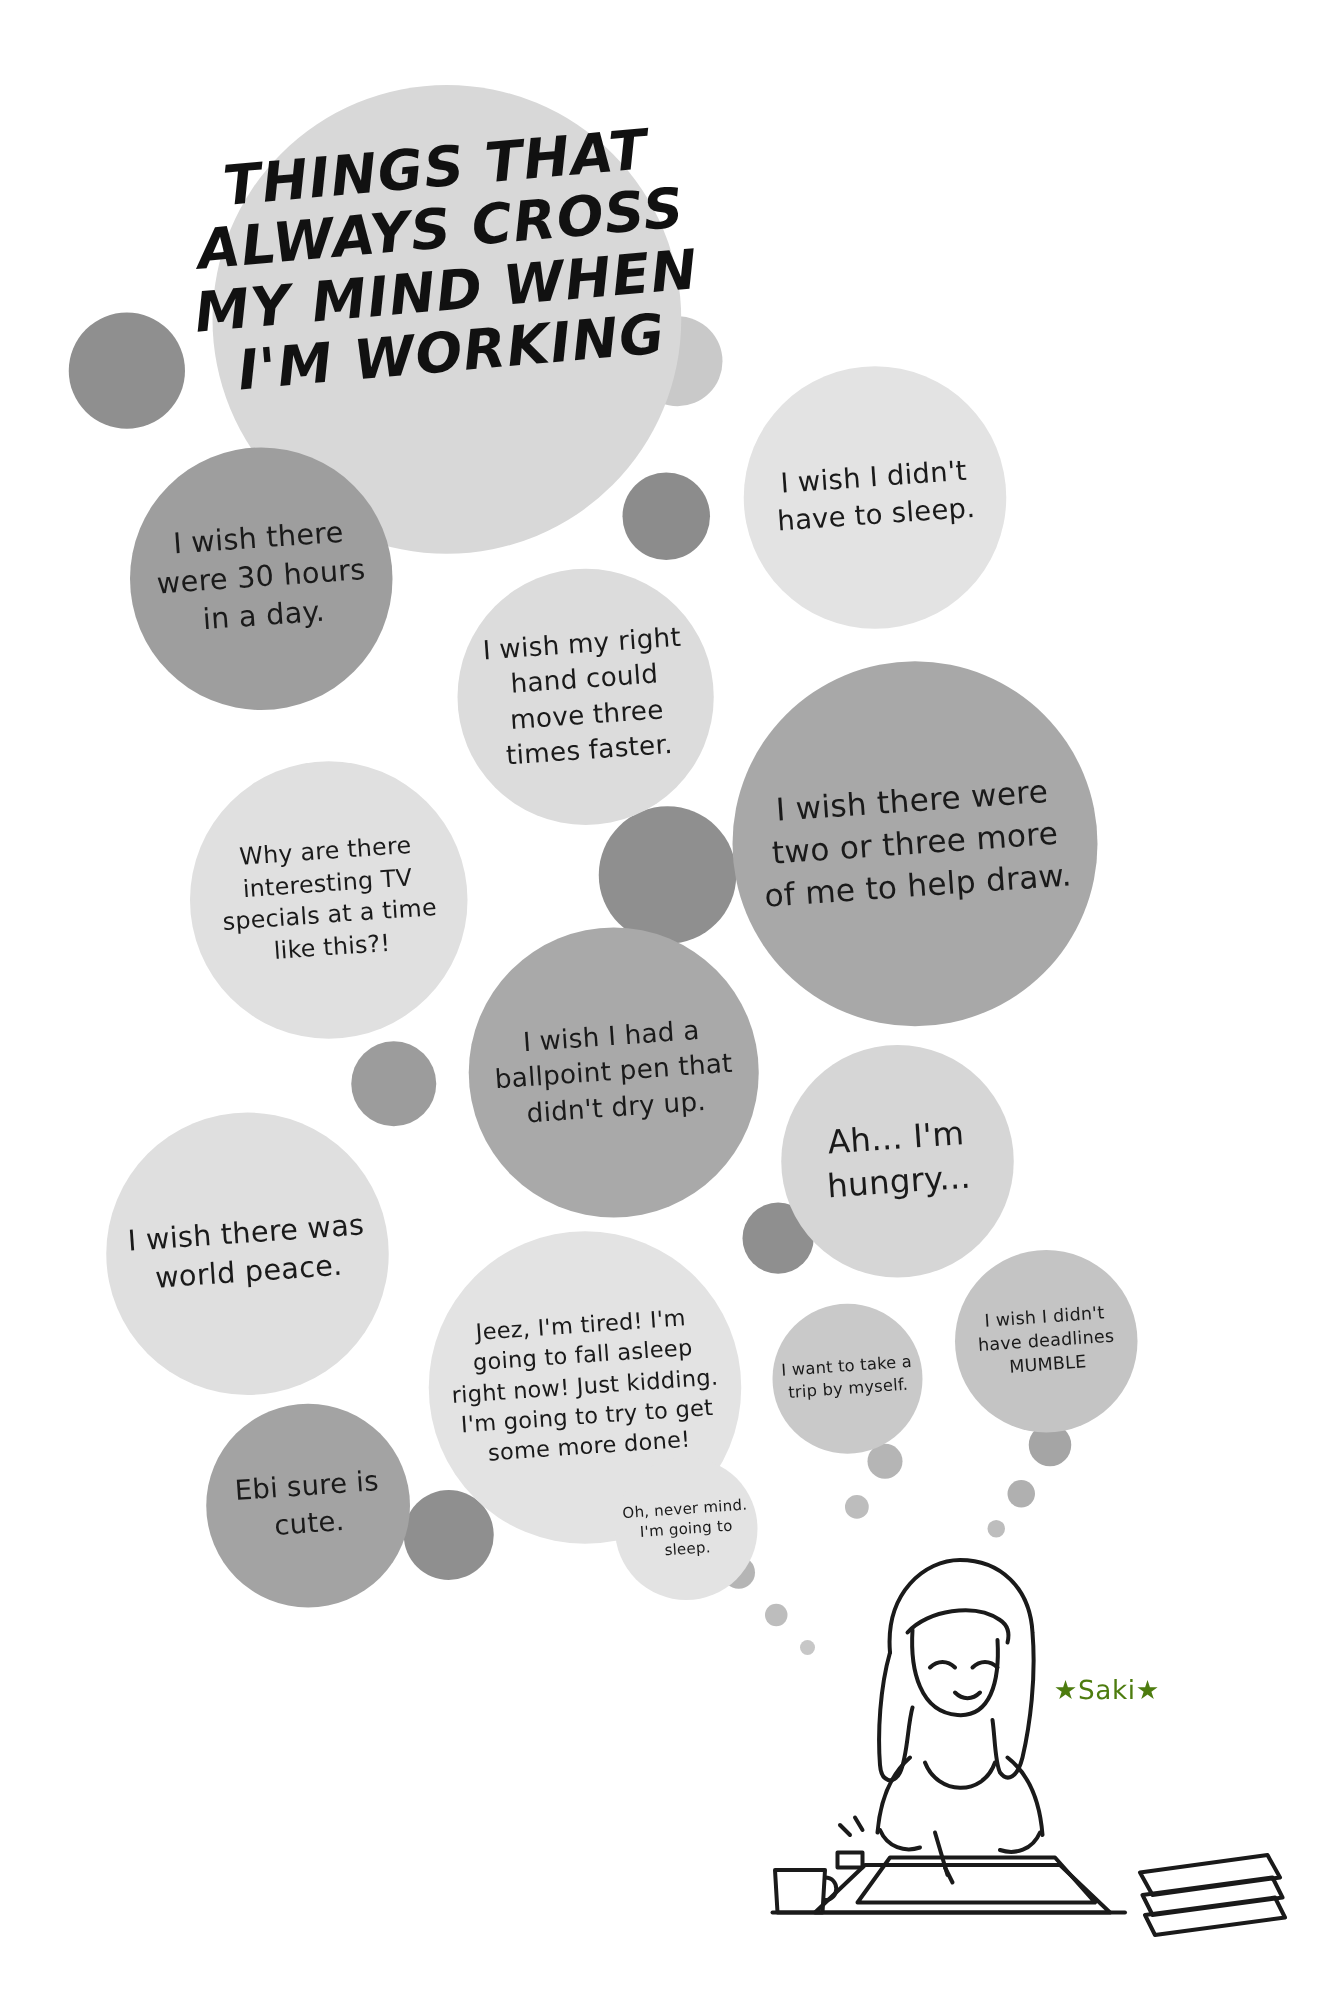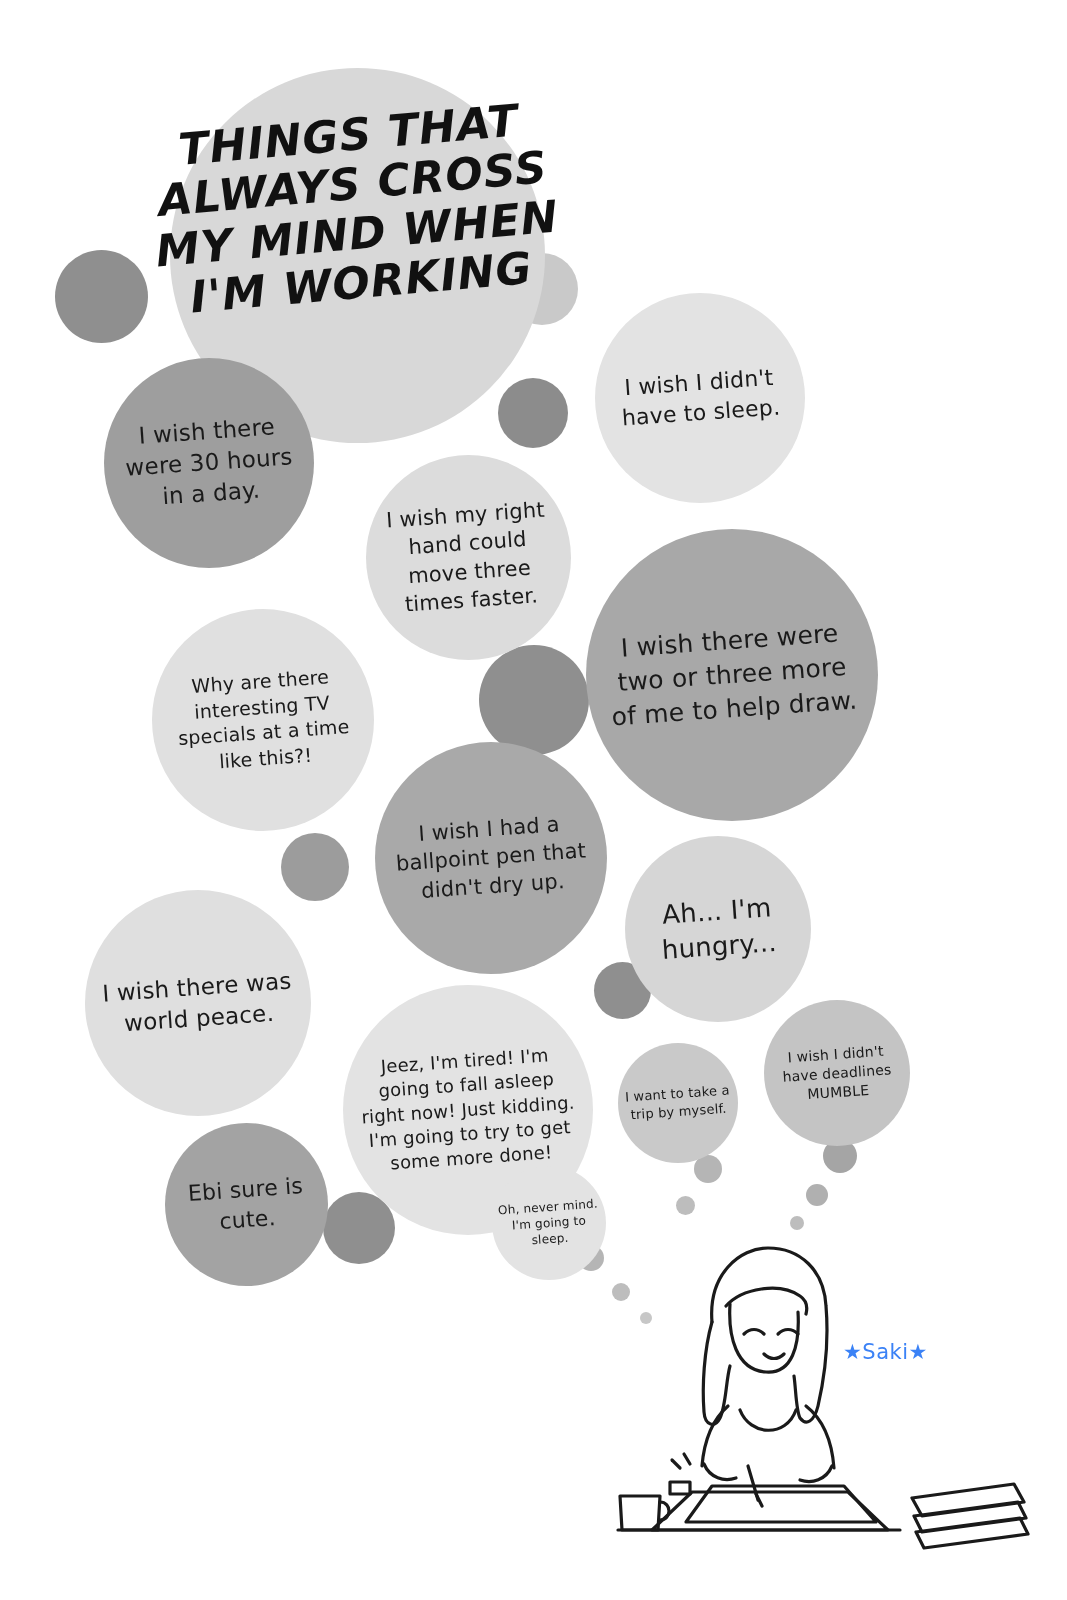--- a/index.html
+++ b/index.html
@@ -49,21 +49,21 @@
     border-radius: 50%;
   }
   
   .figure {
     position: absolute;
   }
   .sig {
     position: absolute;
     font-family: "DejaVu Sans", sans-serif;
     font-size: 21px;
-    color: #3b82f6;
+    color: #4d7c0f;
     letter-spacing: 0.5px;
     white-space: nowrap;
   }
 </style>
 </head>
 <body>
 
 <div id="page">
 
   <div id="bubble-layer">

